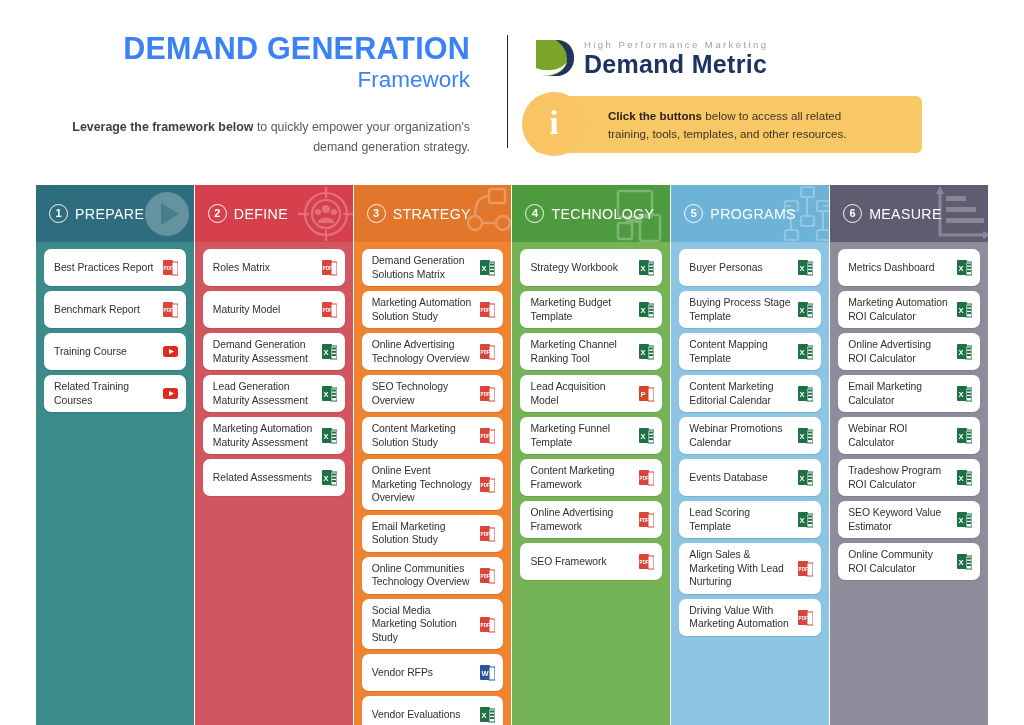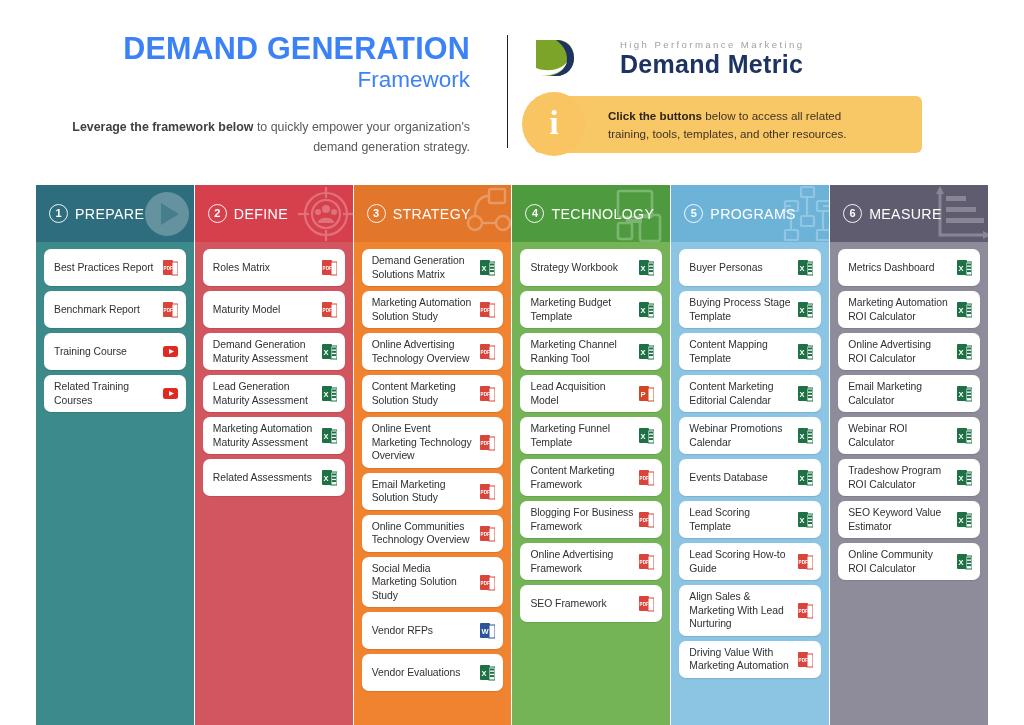--- a/index.html
+++ b/index.html
@@ -45,21 +45,21 @@
 
   .divider {
     position: absolute; left: 507px; top: 35px;
     width: 1px; height: 113px; background: #231f20;
   }
 
   
   .head-right { position: absolute; left: 534px; top: 38px; width: 400px; }
   .logo-row { display: flex; align-items: flex-start; }
   .logo-mark { width: 42px; height: 40px; flex: 0 0 42px; margin-right: 8px; }
-  .logo-words { padding-top: 1px; margin-left: 36px; }
+  .logo-words { padding-top: 1px; }
   .logo-tag {
     font-size: 9.6px; color: #9fa1a4; letter-spacing: 2.4px;
     font-weight: normal; white-space: nowrap; margin-bottom: 1px;
   }
   .logo-name {
     font-size: 25px; font-weight: bold; color: #1d3462;
     letter-spacing: .3px; white-space: nowrap; line-height: 1.06;
   }
 
   
@@ -343,20 +343,29 @@
           <div class="card">
             <div class="card-label">Online Advertising Technology Overview</div>
             <span class="fileicon"><svg viewBox="0 0 15 17" width="15" height="17">
                 <rect x="0" y="1" width="10" height="15" fill="#d9453a" rx="1"></rect>
                 <rect x="9" y="3" width="6" height="13" fill="#ffffff"></rect>
                 <rect x="9" y="3" width="6" height="13" fill="none" stroke="#d9453a" stroke-width="1"></rect>
                 <text x="0.6" y="11" fill="#ffffff" font-size="4.6" font-family="Liberation Sans, sans-serif" font-weight="bold">PDF</text>
               </svg></span>
           </div>
           <div class="card">
+            <div class="card-label">SEO Technology Overview</div>
+            <span class="fileicon"><svg viewBox="0 0 15 17" width="15" height="17">
+                <rect x="0" y="1" width="10" height="15" fill="#d9453a" rx="1"></rect>
+                <rect x="9" y="3" width="6" height="13" fill="#ffffff"></rect>
+                <rect x="9" y="3" width="6" height="13" fill="none" stroke="#d9453a" stroke-width="1"></rect>
+                <text x="0.6" y="11" fill="#ffffff" font-size="4.6" font-family="Liberation Sans, sans-serif" font-weight="bold">PDF</text>
+              </svg></span>
+          </div>
+          <div class="card">
             <div class="card-label">Content Marketing Solution Study</div>
             <span class="fileicon"><svg viewBox="0 0 15 17" width="15" height="17">
                 <rect x="0" y="1" width="10" height="15" fill="#d9453a" rx="1"></rect>
                 <rect x="9" y="3" width="6" height="13" fill="#ffffff"></rect>
                 <rect x="9" y="3" width="6" height="13" fill="none" stroke="#d9453a" stroke-width="1"></rect>
                 <text x="0.6" y="11" fill="#ffffff" font-size="4.6" font-family="Liberation Sans, sans-serif" font-weight="bold">PDF</text>
               </svg></span>
           </div>
           <div class="card">
             <div class="card-label">Online Event Marketing Technology Overview</div>
@@ -481,29 +490,20 @@
                 <rect x="9" y="3" width="6" height="13" fill="#ffffff"></rect>
                 <rect x="9" y="3" width="6" height="13" fill="none" stroke="#1e7145" stroke-width="1"></rect>
                 <rect x="10" y="4.5" width="4" height="2" fill="#1e7145"></rect>
                 <rect x="10" y="7.8" width="4" height="2" fill="#1e7145"></rect>
                 <rect x="10" y="11.1" width="4" height="2" fill="#1e7145"></rect>
                 <text x="1.5" y="11.5" fill="#ffffff" font-size="7.5" font-family="Liberation Sans, sans-serif" font-weight="bold">X</text>
               </svg></span>
           </div>
           <div class="card">
             <div class="card-label">Content Marketing Framework</div>
-            <span class="fileicon"><svg viewBox="0 0 15 17" width="15" height="17">
-                <rect x="0" y="1" width="10" height="15" fill="#d9453a" rx="1"></rect>
-                <rect x="9" y="3" width="6" height="13" fill="#ffffff"></rect>
-                <rect x="9" y="3" width="6" height="13" fill="none" stroke="#d9453a" stroke-width="1"></rect>
-                <text x="0.6" y="11" fill="#ffffff" font-size="4.6" font-family="Liberation Sans, sans-serif" font-weight="bold">PDF</text>
-              </svg></span>
-          </div>
-          <div class="card">
-            <div class="card-label">Blogging For Business Framework</div>
             <span class="fileicon"><svg viewBox="0 0 15 17" width="15" height="17">
                 <rect x="0" y="1" width="10" height="15" fill="#d9453a" rx="1"></rect>
                 <rect x="9" y="3" width="6" height="13" fill="#ffffff"></rect>
                 <rect x="9" y="3" width="6" height="13" fill="none" stroke="#d9453a" stroke-width="1"></rect>
                 <text x="0.6" y="11" fill="#ffffff" font-size="4.6" font-family="Liberation Sans, sans-serif" font-weight="bold">PDF</text>
               </svg></span>
           </div>
           <div class="card">
             <div class="card-label">Online Advertising Framework</div>
             <span class="fileicon"><svg viewBox="0 0 15 17" width="15" height="17">
@@ -617,29 +617,20 @@
                 <rect x="0" y="1" width="10" height="15" fill="#1e7145" rx="1"></rect>
                 <rect x="9" y="3" width="6" height="13" fill="#ffffff"></rect>
                 <rect x="9" y="3" width="6" height="13" fill="none" stroke="#1e7145" stroke-width="1"></rect>
                 <rect x="10" y="4.5" width="4" height="2" fill="#1e7145"></rect>
                 <rect x="10" y="7.8" width="4" height="2" fill="#1e7145"></rect>
                 <rect x="10" y="11.1" width="4" height="2" fill="#1e7145"></rect>
                 <text x="1.5" y="11.5" fill="#ffffff" font-size="7.5" font-family="Liberation Sans, sans-serif" font-weight="bold">X</text>
               </svg></span>
           </div>
           <div class="card">
-            <div class="card-label">Lead Scoring How-to Guide</div>
-            <span class="fileicon"><svg viewBox="0 0 15 17" width="15" height="17">
-                <rect x="0" y="1" width="10" height="15" fill="#d9453a" rx="1"></rect>
-                <rect x="9" y="3" width="6" height="13" fill="#ffffff"></rect>
-                <rect x="9" y="3" width="6" height="13" fill="none" stroke="#d9453a" stroke-width="1"></rect>
-                <text x="0.6" y="11" fill="#ffffff" font-size="4.6" font-family="Liberation Sans, sans-serif" font-weight="bold">PDF</text>
-              </svg></span>
-          </div>
-          <div class="card">
             <div class="card-label">Align Sales &amp; Marketing With Lead Nurturing</div>
             <span class="fileicon"><svg viewBox="0 0 15 17" width="15" height="17">
                 <rect x="0" y="1" width="10" height="15" fill="#d9453a" rx="1"></rect>
                 <rect x="9" y="3" width="6" height="13" fill="#ffffff"></rect>
                 <rect x="9" y="3" width="6" height="13" fill="none" stroke="#d9453a" stroke-width="1"></rect>
                 <text x="0.6" y="11" fill="#ffffff" font-size="4.6" font-family="Liberation Sans, sans-serif" font-weight="bold">PDF</text>
               </svg></span>
           </div>
           <div class="card">
             <div class="card-label">Driving Value With Marketing Automation</div>

